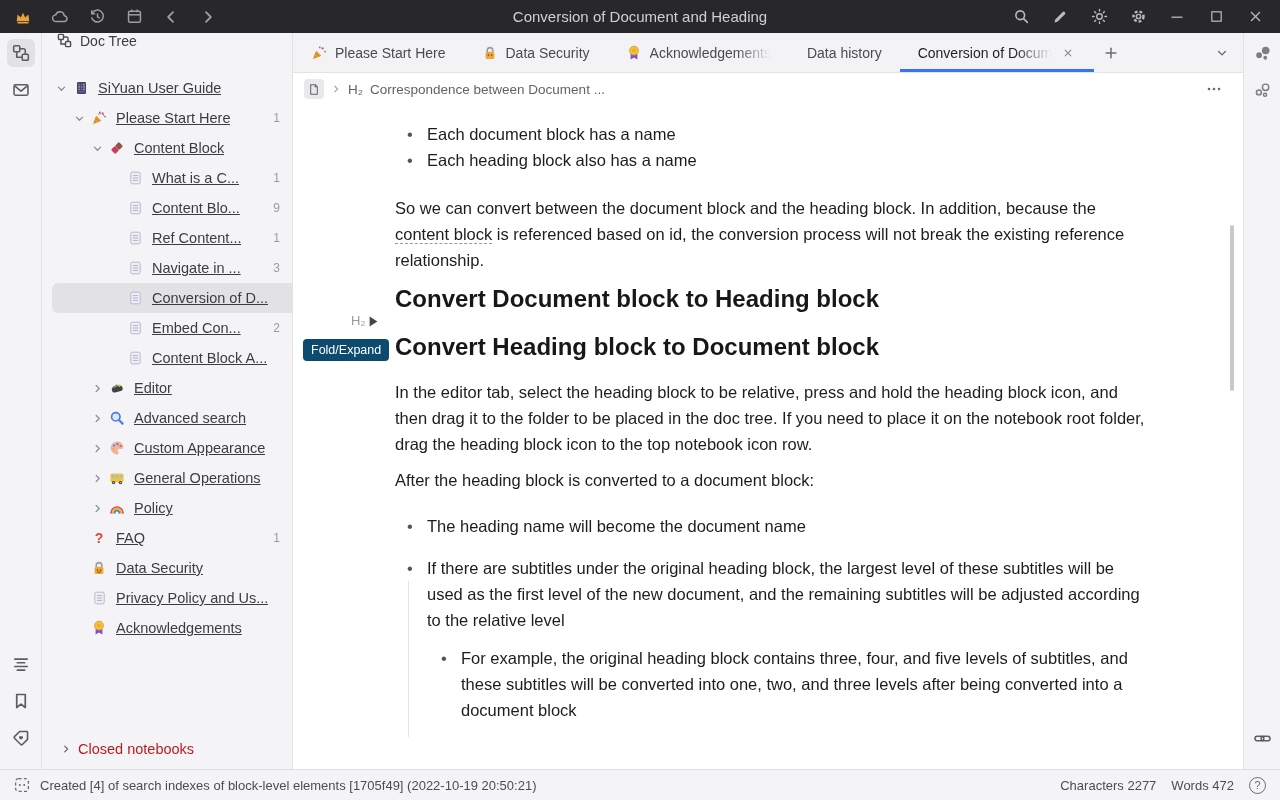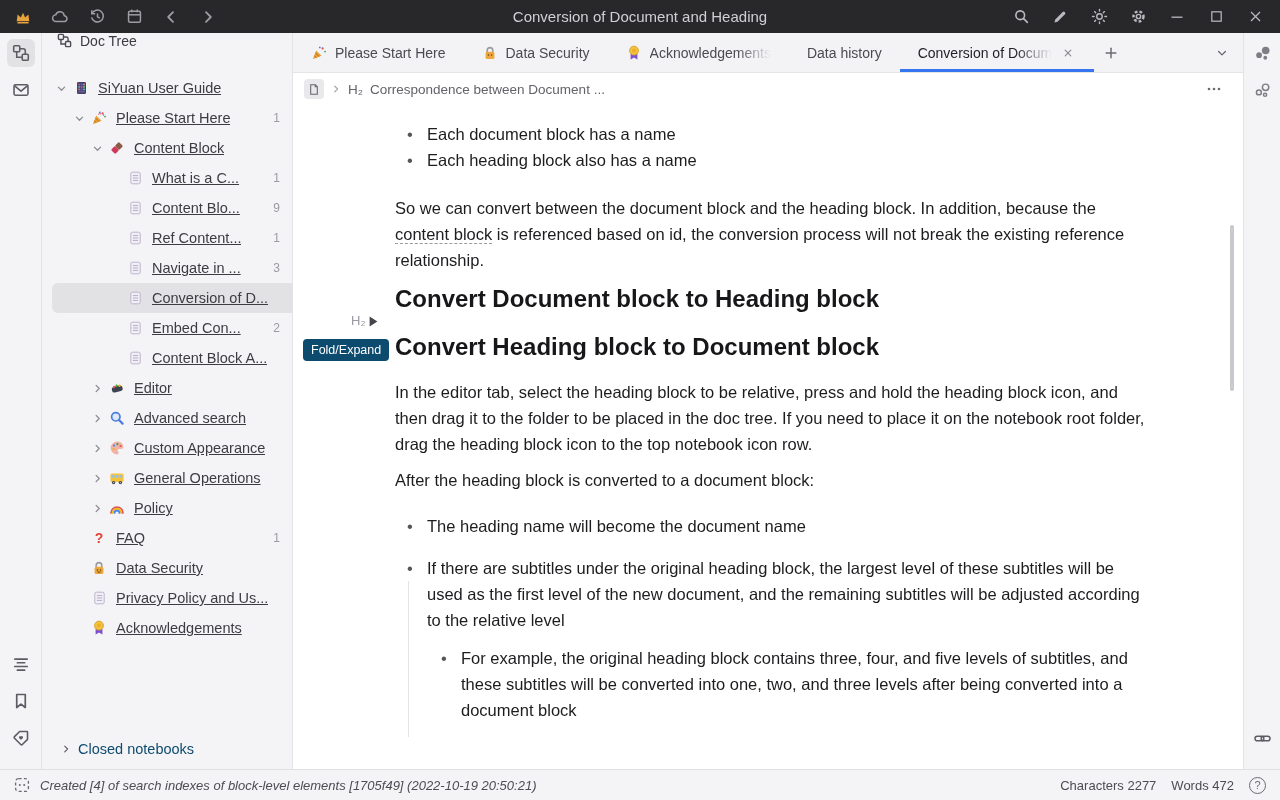--- a/index.html
+++ b/index.html
@@ -25,21 +25,21 @@
   
   .sidebar{position:absolute;left:42px;top:33px;width:251px;height:736px;background:#f4f4f6;border-right:1px solid #e3e3e6;}
   .side-head{height:40px;display:flex;gap:8px;padding:0 12px 0 15px;font-size:14px;color:#3b3b42;}
   .trow{display:flex;align-items:center;height:30px;padding-right:12px;font-size:14.5px;color:#3c3c43;cursor:pointer;white-space:nowrap;}
   .d0{padding-left:10px}.d1{padding-left:28px}.d2{padding-left:46px}.d3{padding-left:64px}
   .tgl{width:18px;height:18px;flex:none;display:flex;align-items:center;justify-content:center;}
   .ticon{width:20px;height:18px;flex:none;display:flex;align-items:center;justify-content:center;margin:0 7px 0 1px;}
   .tlabel{overflow:hidden;text-decoration:underline;}
   .tcount{margin-left:auto;font-size:12px;color:#9a9aa2;padding-left:6px;}
   .trow.sel{background:#e2e2e5;border-radius:6px 0 0 6px;margin-left:10px;padding-left:54px;}
-  .closed{position:absolute;left:0;right:0;bottom:5px;height:30px;display:flex;align-items:center;gap:7px;padding-left:19px;font-size:14.5px;color:#0c4a6e;cursor:pointer;}
+  .closed{position:absolute;left:0;right:0;bottom:5px;height:30px;display:flex;align-items:center;gap:7px;padding-left:19px;font-size:14.5px;color:#b91c1c;cursor:pointer;}
   .q-glyph{color:#df4537;font-weight:800;font-size:14px;line-height:1;}
 
   
   .editor{position:absolute;left:293px;top:33px;width:950px;height:736px;background:#fff;}
   .tabbar{height:40px;background:#f3f3f6;border-bottom:1px solid #e4e4e7;display:flex;align-items:stretch;}
   .tab{position:relative;display:flex;align-items:center;gap:8px;padding:0 18px;font-size:14px;color:#4a4a52;cursor:pointer;}
   .tab-label{white-space:nowrap;}
   .fade{max-width:134px;overflow:hidden;-webkit-mask-image:linear-gradient(90deg,#000 72%,transparent);mask-image:linear-gradient(90deg,#000 72%,transparent);}
   .fade2{max-width:152px;overflow:hidden;-webkit-mask-image:linear-gradient(90deg,#000 72%,transparent);mask-image:linear-gradient(90deg,#000 72%,transparent);}
   .tab.active{color:#1f1f24;}
@@ -71,21 +71,21 @@
   .nested > li::before{left:14px;}
   .guide{position:absolute;left:13px;top:26px;bottom:-14px;width:1px;background:#e4e4e8;}
   .blockref{border-bottom:1px dashed #9a9aa2;cursor:pointer;}
   .gutter{position:absolute;left:58px;top:203px;display:flex;align-items:center;gap:4px;cursor:pointer;}
   .gtag{font-size:13px;color:#9a9aa2;}
   .tooltip{position:absolute;left:10px;top:234px;background:#0c4a6e;color:#fff;font-size:12.5px;line-height:16px;padding:3px 8px;border-radius:4px;white-space:nowrap;}
   .scroll-thumb{position:absolute;right:9px;top:192px;width:4px;height:166px;background:#c8c8cd;border-radius:2px;cursor:pointer;}
 
   
   .statusbar{position:absolute;left:0;top:769px;width:1280px;height:31px;background:#f4f4f6;border-top:1px solid #e0e0e3;display:flex;align-items:center;padding:0 14px;font-size:13px;color:#4c4c54;}
-  .sb-msg{margin-left:10px;white-space:nowrap;font-style:italic;}
+  .sb-msg{margin-left:10px;white-space:nowrap;}
   .sb-right{margin-left:auto;display:flex;align-items:center;gap:15px;}
   .sb-help{width:17px;height:17px;border:1.3px solid #6b6b73;border-radius:50%;display:flex;align-items:center;justify-content:center;font-size:11px;color:#6b6b73;cursor:pointer;}
 </style>
 </head>
 <body>
 
 <div id="app">
 
   <div class="titlebar">
     <div class="tb-left">

